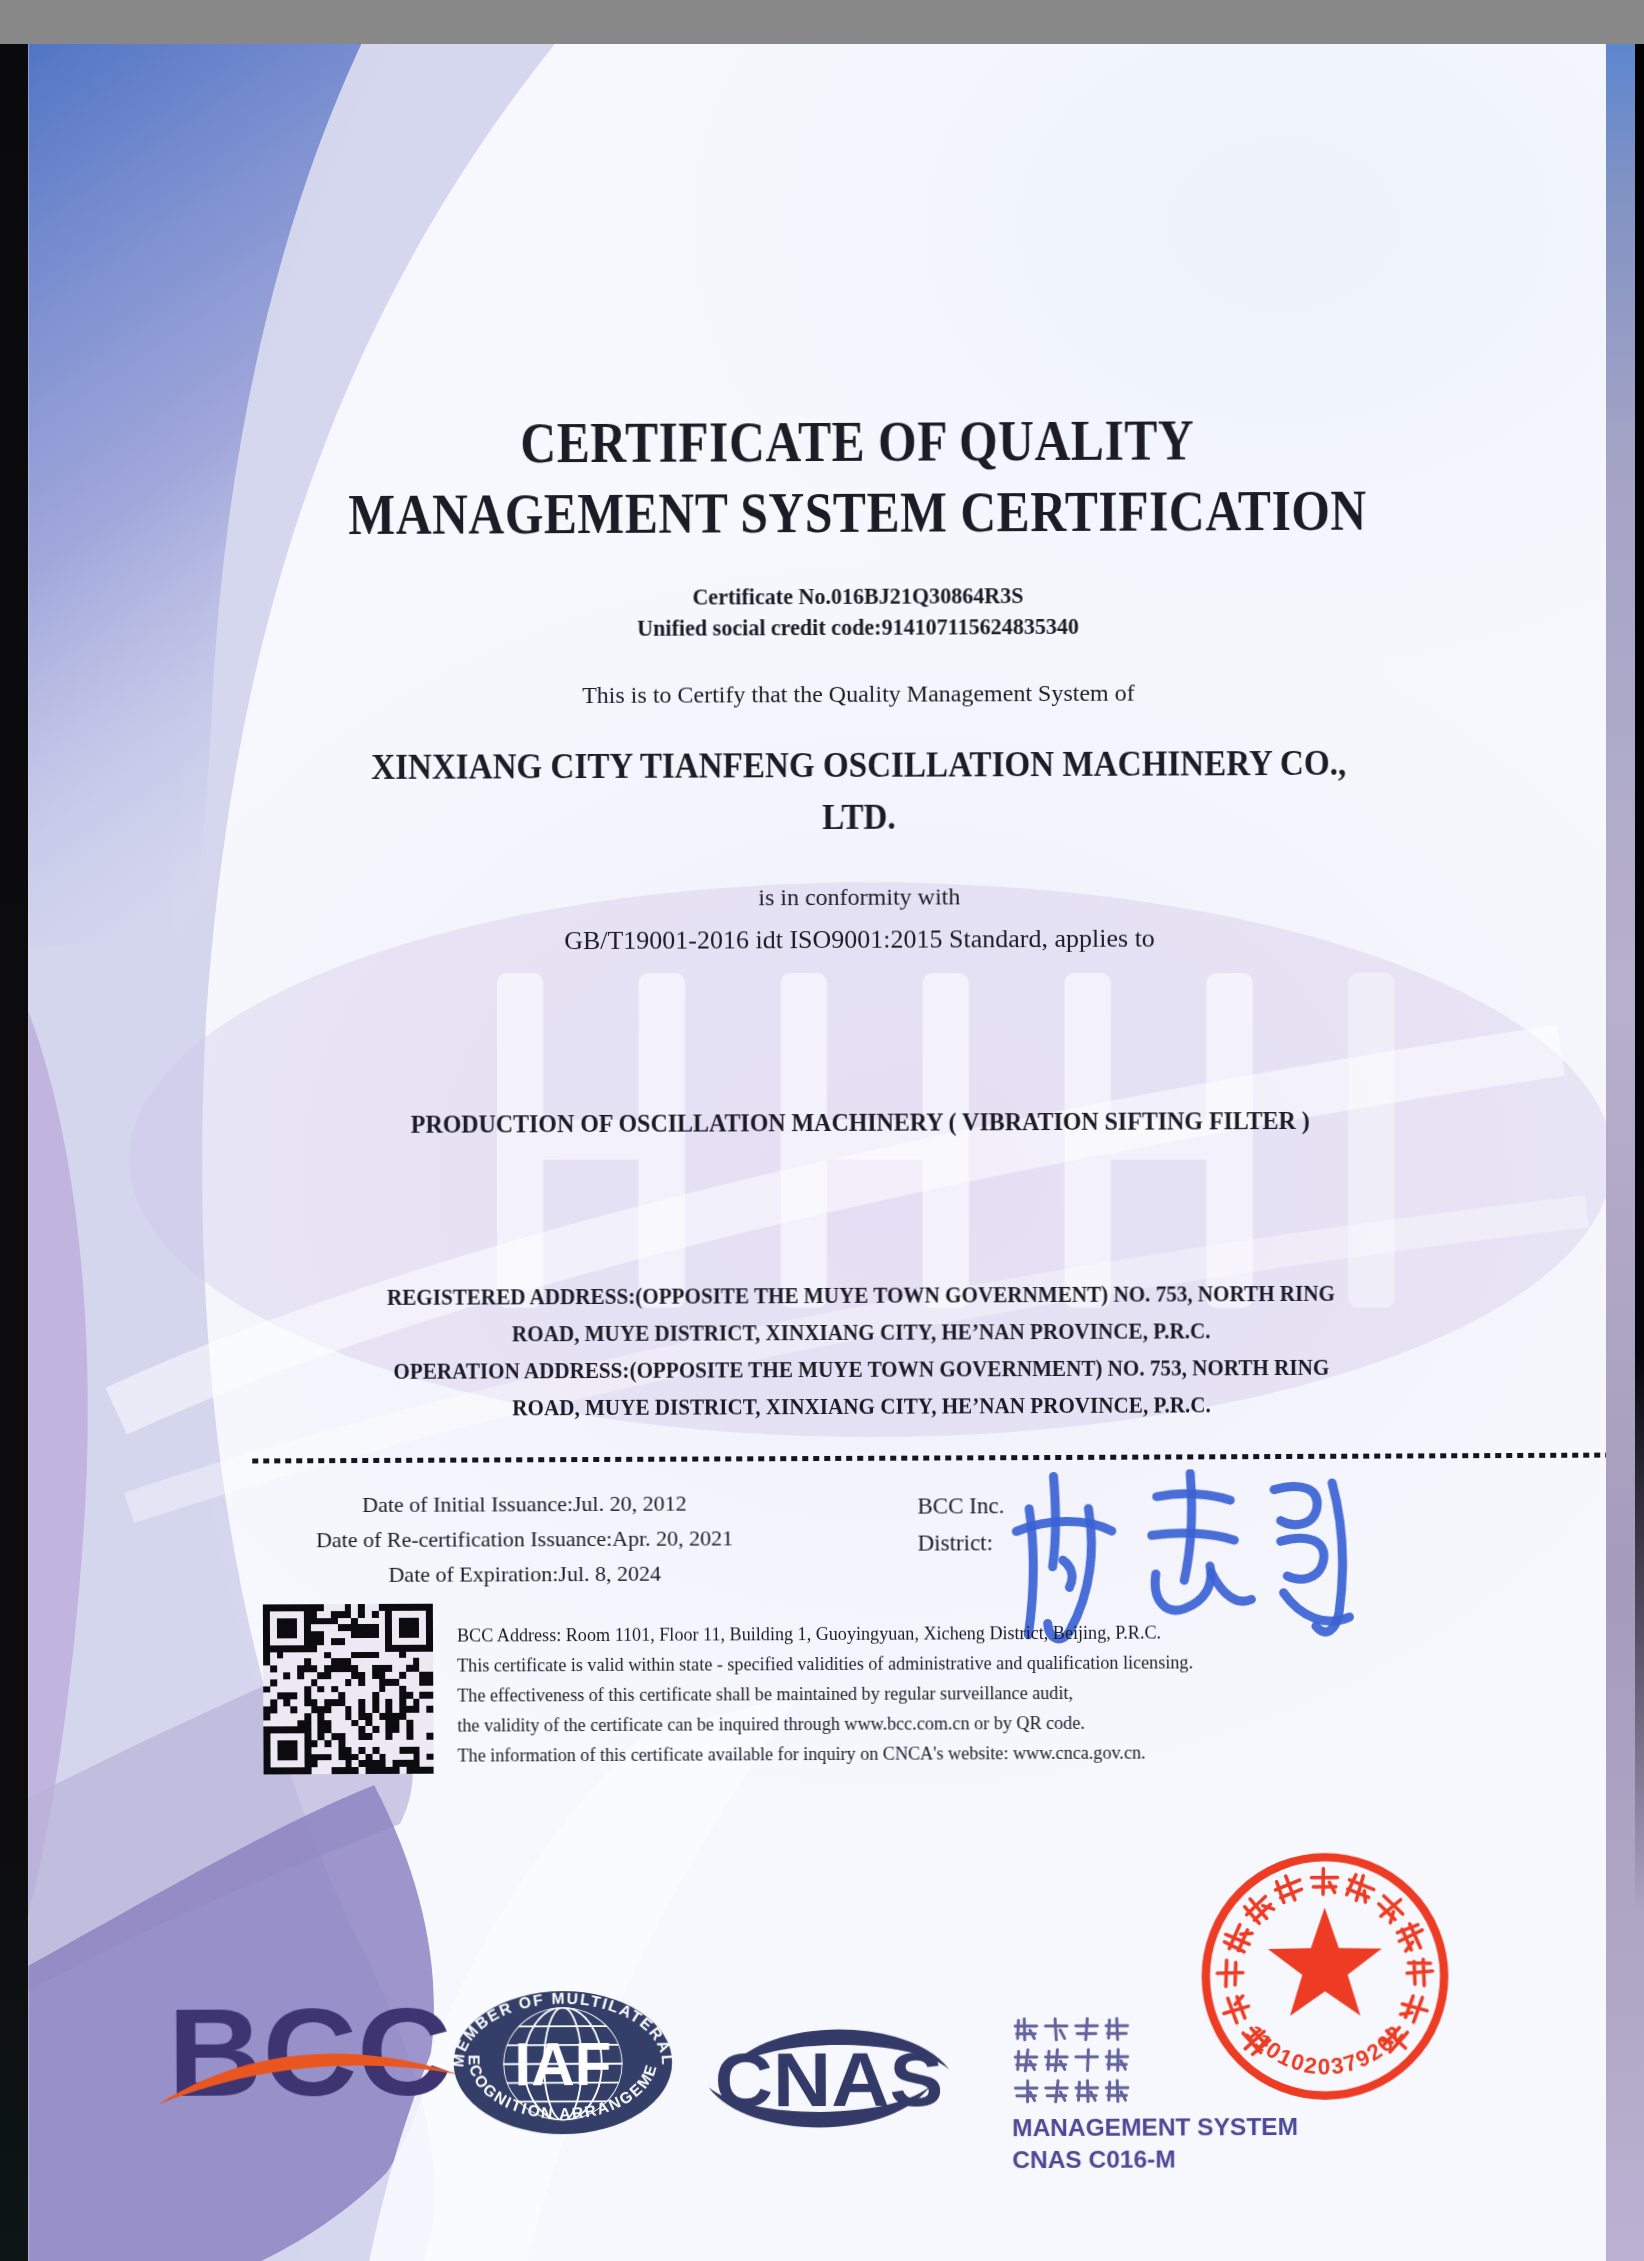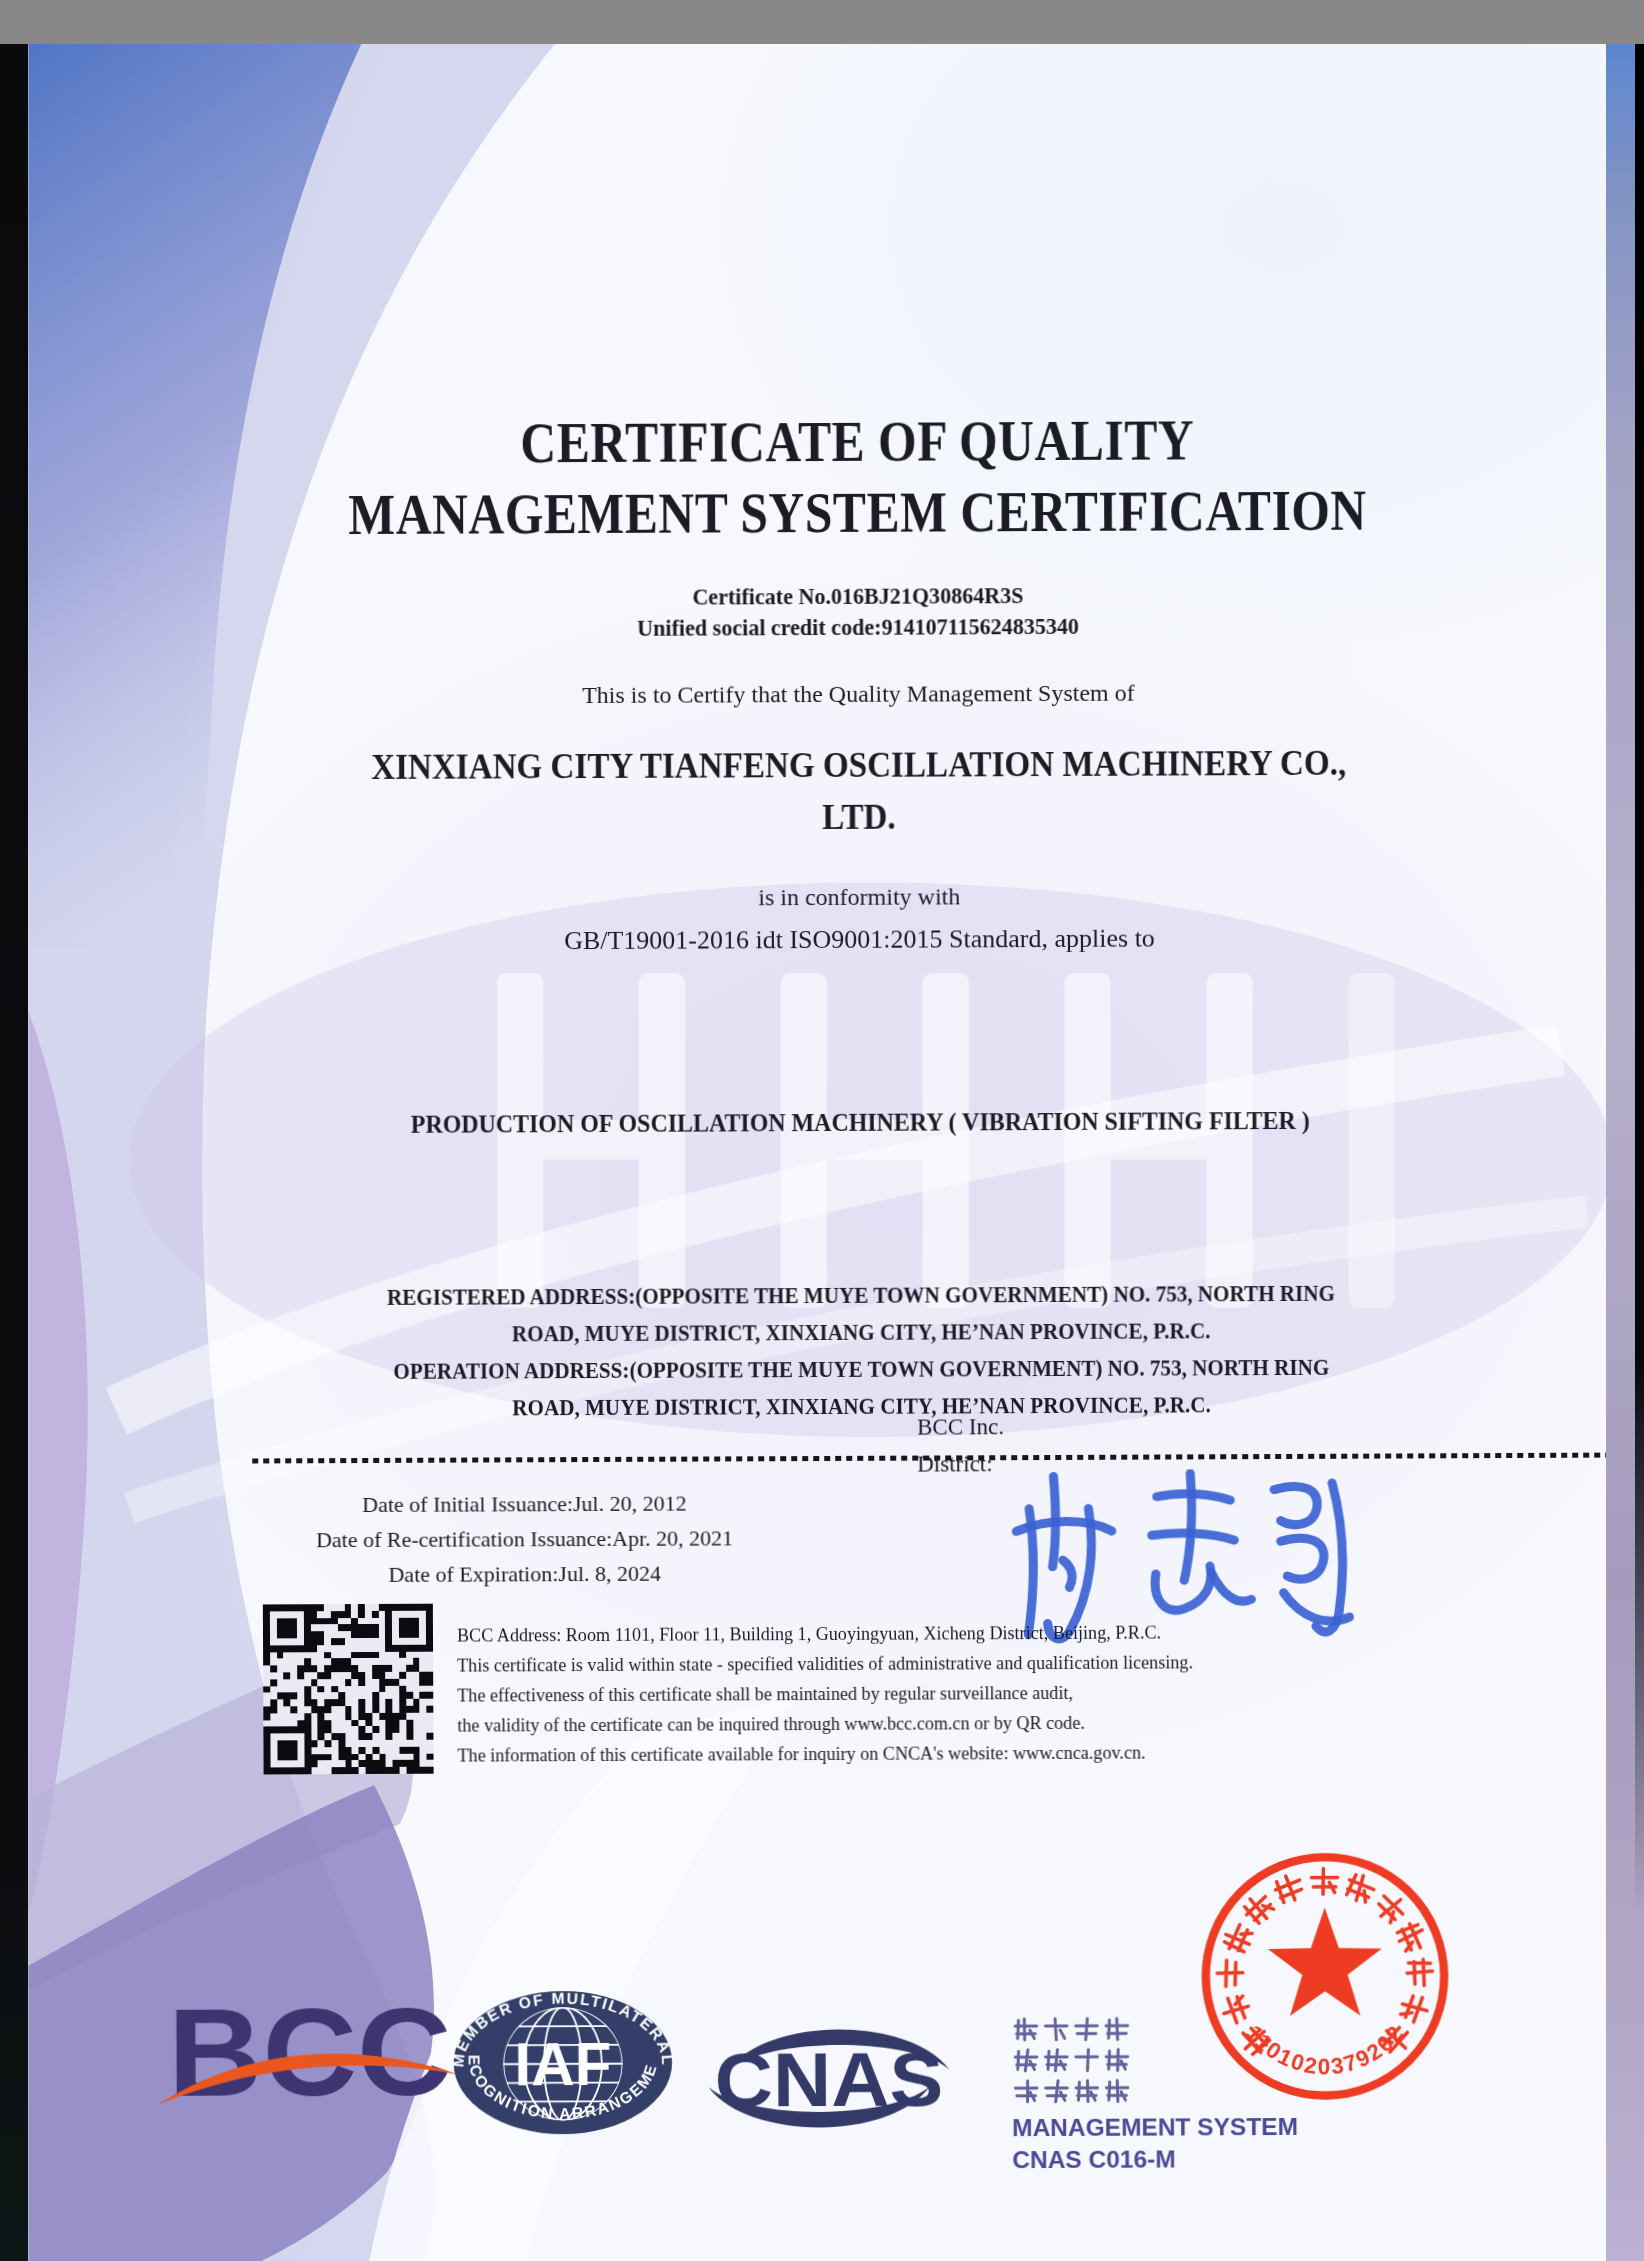--- a/index.html
+++ b/index.html
@@ -43,21 +43,21 @@
   #company-l2{top:752px;}
   #conformity-line{top:840px;font-size:24px;}
   #standard-line{top:881px;font-size:26px;}
   #scope-line{top:1064px;font-size:26px;font-weight:600;}
   .addr{font-size:24px;font-weight:700;transform:scaleX(.88);transform-origin:50% 50%;}
   #addr-0{top:1238px;} #addr-1{top:1275px;} #addr-2{top:1312px;} #addr-3{top:1349px;}
   .dashes{position:absolute;left:250px;top:1412px;width:1374px;height:4.5px;
     background:repeating-linear-gradient(90deg,#15151f 0 6.4px,rgba(0,0,0,0) 6.4px 11px);}
   .dates{position:absolute;left:277px;top:1441px;width:490px;text-align:center;}
   .date-line{font-size:22px;line-height:35px;white-space:nowrap;}
-  .issuer{position:absolute;left:915px;top:1365px;}
+  .issuer{position:absolute;left:915px;top:1444px;}
   .issuer div{font-size:23px;line-height:37px;}
   .sig-svg{position:absolute;left:988px;top:1427px;width:374px;height:187px;}
   .sig-svg path{stroke:var(--sig-blue);stroke-width:14;fill:none;stroke-linecap:round;stroke-linejoin:round;opacity:.92;}
   .qr{position:absolute;left:260px;top:1558px;width:170px;height:170px;background:#efecf6;}
   .fineprint{position:absolute;left:454px;top:1575px;}
   .fineprint div{font-size:18.7px;line-height:30px;white-space:nowrap;transform:scaleX(.97);transform-origin:0 50%;}
   .bcc-svg{position:absolute;left:150px;top:1943px;width:310px;height:129px;}
   .iaf-svg{position:absolute;left:445px;top:1940px;width:226px;height:155px;}
   .cnas-svg{position:absolute;left:698px;top:1954px;width:252px;height:161px;}
   .cnas-text{position:absolute;left:1007px;top:1972px;}

